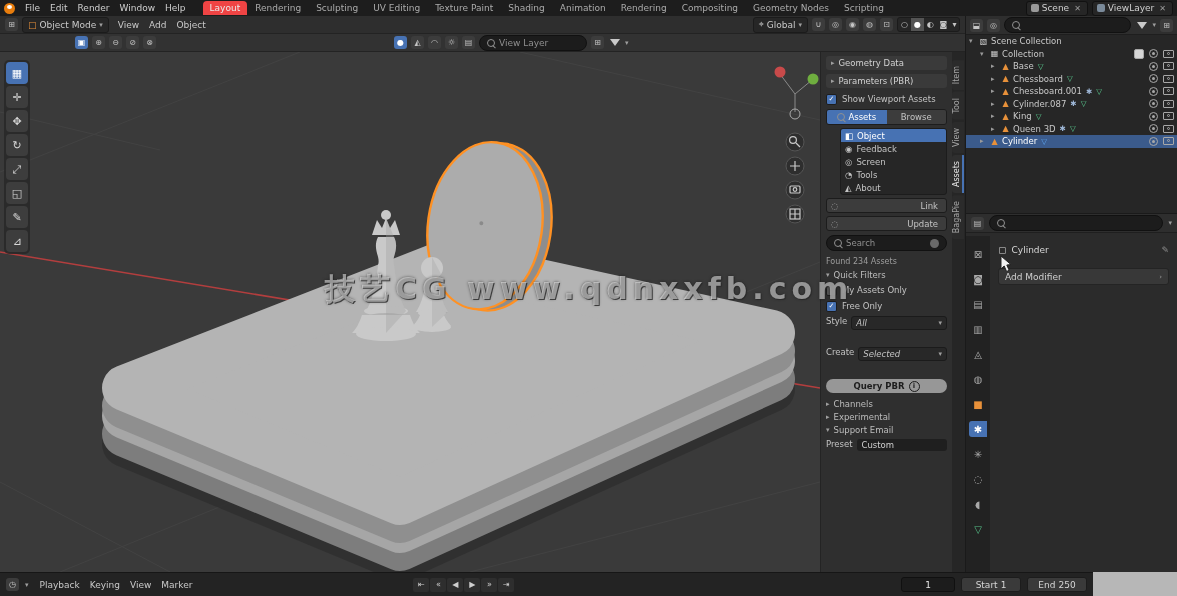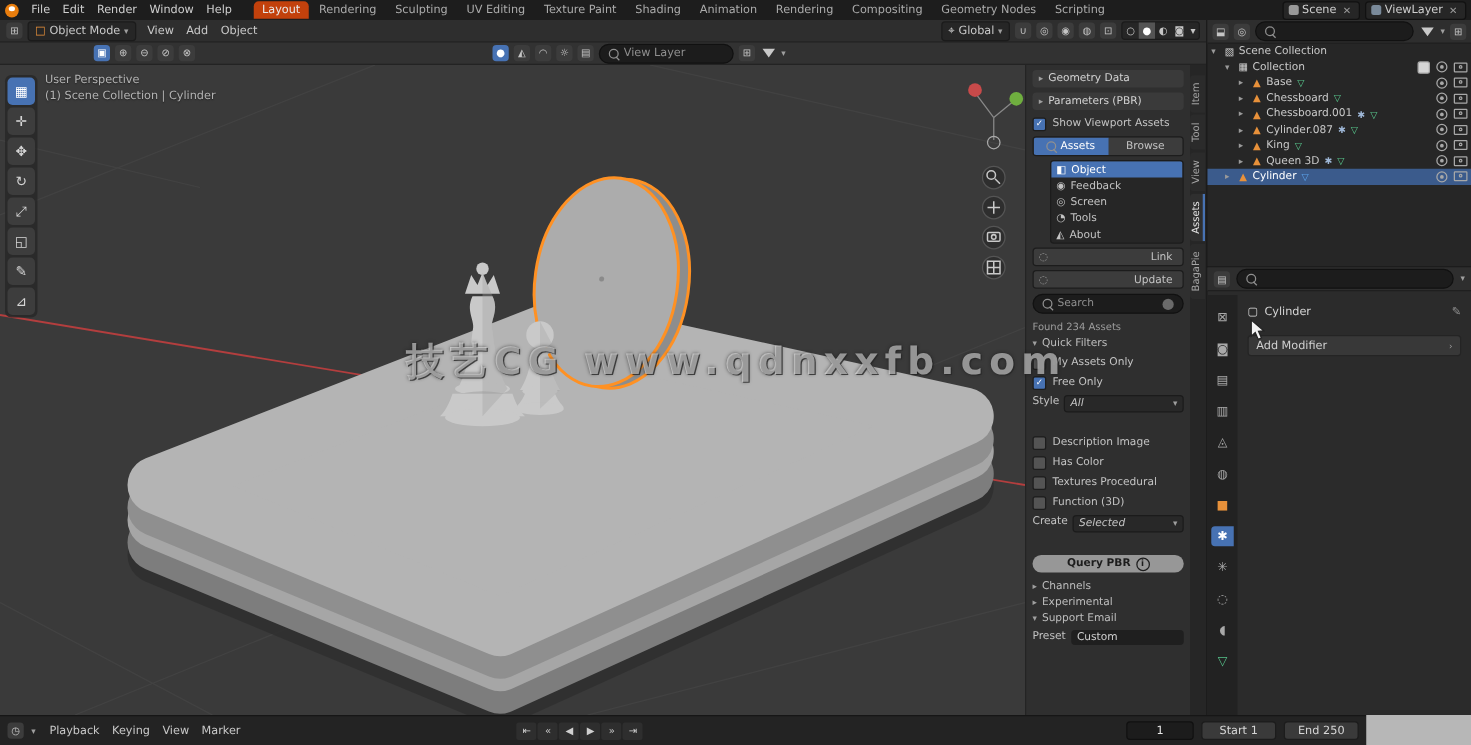--- a/index.html
+++ b/index.html
@@ -7,21 +7,21 @@
        font-family:"DejaVu Sans","Liberation Sans",sans-serif;font-size:10px;color:#c9c9c9;
        -webkit-font-smoothing:antialiased;}
   .abs{position:absolute;}
   
   #topbar{left:0;top:0;width:1177px;height:16px;background:#1d1d1d;display:flex;align-items:center;gap:2px;padding:0 4px;box-sizing:border-box;font-size:9px;color:#cfcfcf;}
   .blender-logo{width:11px;height:11px;border-radius:50%;background:#e87d0d;position:relative;margin-right:3px;flex:0 0 auto;}
   .blender-logo::after{content:"";position:absolute;left:3px;top:2.5px;width:5px;height:4px;border-radius:50%;background:#fff;}
   .menu-item{padding:1px 5px;border-radius:3px;white-space:nowrap;}
   .ws-tabs{display:flex;margin-left:10px;gap:1px;}
   .ws-tab{padding:2px 7px;border-radius:4px 4px 0 0;color:#ababab;white-space:nowrap;}
-  .ws-tab.active{background:#c2410c;color:#e8e8e8;}
+  .ws-tab.active{background:#ef4444;color:#e8e8e8;}
   .tb-right{margin-left:auto;display:flex;align-items:center;gap:4px;}
   .selector{display:flex;align-items:center;gap:3px;background:#262626;border:1px solid #111;border-radius:3px;padding:1px 4px;height:11px;}
   .sel-icon{width:8px;height:8px;background:#9a9a9a;border-radius:2px;display:inline-block;}
   .xbtn{color:#9a9a9a;font-size:8px;padding:0 2px;}
   
   #vph1,#vph2{left:0;width:965px;height:18px;background:#2e2e2e;border-bottom:1px solid #232323;display:flex;align-items:center;gap:4px;padding:0 5px;box-sizing:border-box;font-size:9px;}
   #vph1{top:16px;} #vph2{top:34px;background:#323232;}
   .hdr-chip{display:flex;align-items:center;gap:3px;background:#262626;border:1px solid #1b1b1b;border-radius:3px;padding:1px 5px;height:12px;white-space:nowrap;}
   .caret{font-size:7px;color:#9f9f9f;}
   .mini-ico{width:13px;height:13px;border-radius:3px;background:#3c3c3c;display:flex;align-items:center;justify-content:center;color:#c5c5c5;font-size:8px;flex:0 0 auto;}
@@ -259,24 +259,20 @@
     <g stroke="#c9c9c9" fill="none" stroke-width="1.2">
       <circle cx="793" cy="88" r="3.4"></circle>
         <line x1="796" y1="91" x2="800" y2="95"></line>
       <path d="M790,114 h10 M795,109 v10"></path>
       <rect x="790" y="134" width="10" height="7" rx="1"></rect>
         <circle cx="795" cy="137.5" r="1.8"></circle>
       <rect x="790" y="157" width="10" height="10"></rect>
         <path d="M795,157 v10 M790,162 h10"></path>
     </g>
   </svg>
-  <div id="vp-overlay" class="abs">
-    <div>User Perspective</div>
-    <div>(1) Scene Collection | Cylinder</div>
-  </div>
   <div id="toolbar" class="abs">
       <div class="tool-btn on">▦</div>
       <div class="tool-btn">✛</div>
       <div class="tool-btn">✥</div>
       <div class="tool-btn">↻</div>
       <div class="tool-btn">⤢</div>
       <div class="tool-btn">◱</div>
       <div class="tool-btn">✎</div>
       <div class="tool-btn">⊿</div>
     </div>
@@ -360,38 +356,20 @@
         <span>Free Only</span>
       </div>
     </div>
   <div class="selrow">
     <span>Style</span>
     <span class="selbox">
         <span>All</span>
         <span class="caret">▾</span>
       </span>
   </div>
-  <div id="sb-checks2">
-      <div class="ckrow">
-        <span class="ckb"></span>
-        <span>Description Image</span>
-      </div>
-      <div class="ckrow">
-        <span class="ckb"></span>
-        <span>Has Color</span>
-      </div>
-      <div class="ckrow">
-        <span class="ckb"></span>
-        <span>Textures Procedural</span>
-      </div>
-      <div class="ckrow">
-        <span class="ckb"></span>
-        <span>Function (3D)</span>
-      </div>
-    </div>
   <div class="selrow">
     <span>Create</span>
     <span class="selbox">
         <span>Selected</span>
         <span class="caret">▾</span>
       </span>
   </div>
   <div class="lightbtn">
     <span>Query PBR</span>
     <span style="width:9px;height:9px;border-radius:50%;border:1px solid #1d1d1d;font-size:7px;display:flex;align-items:center;justify-content:center;">i</span>

